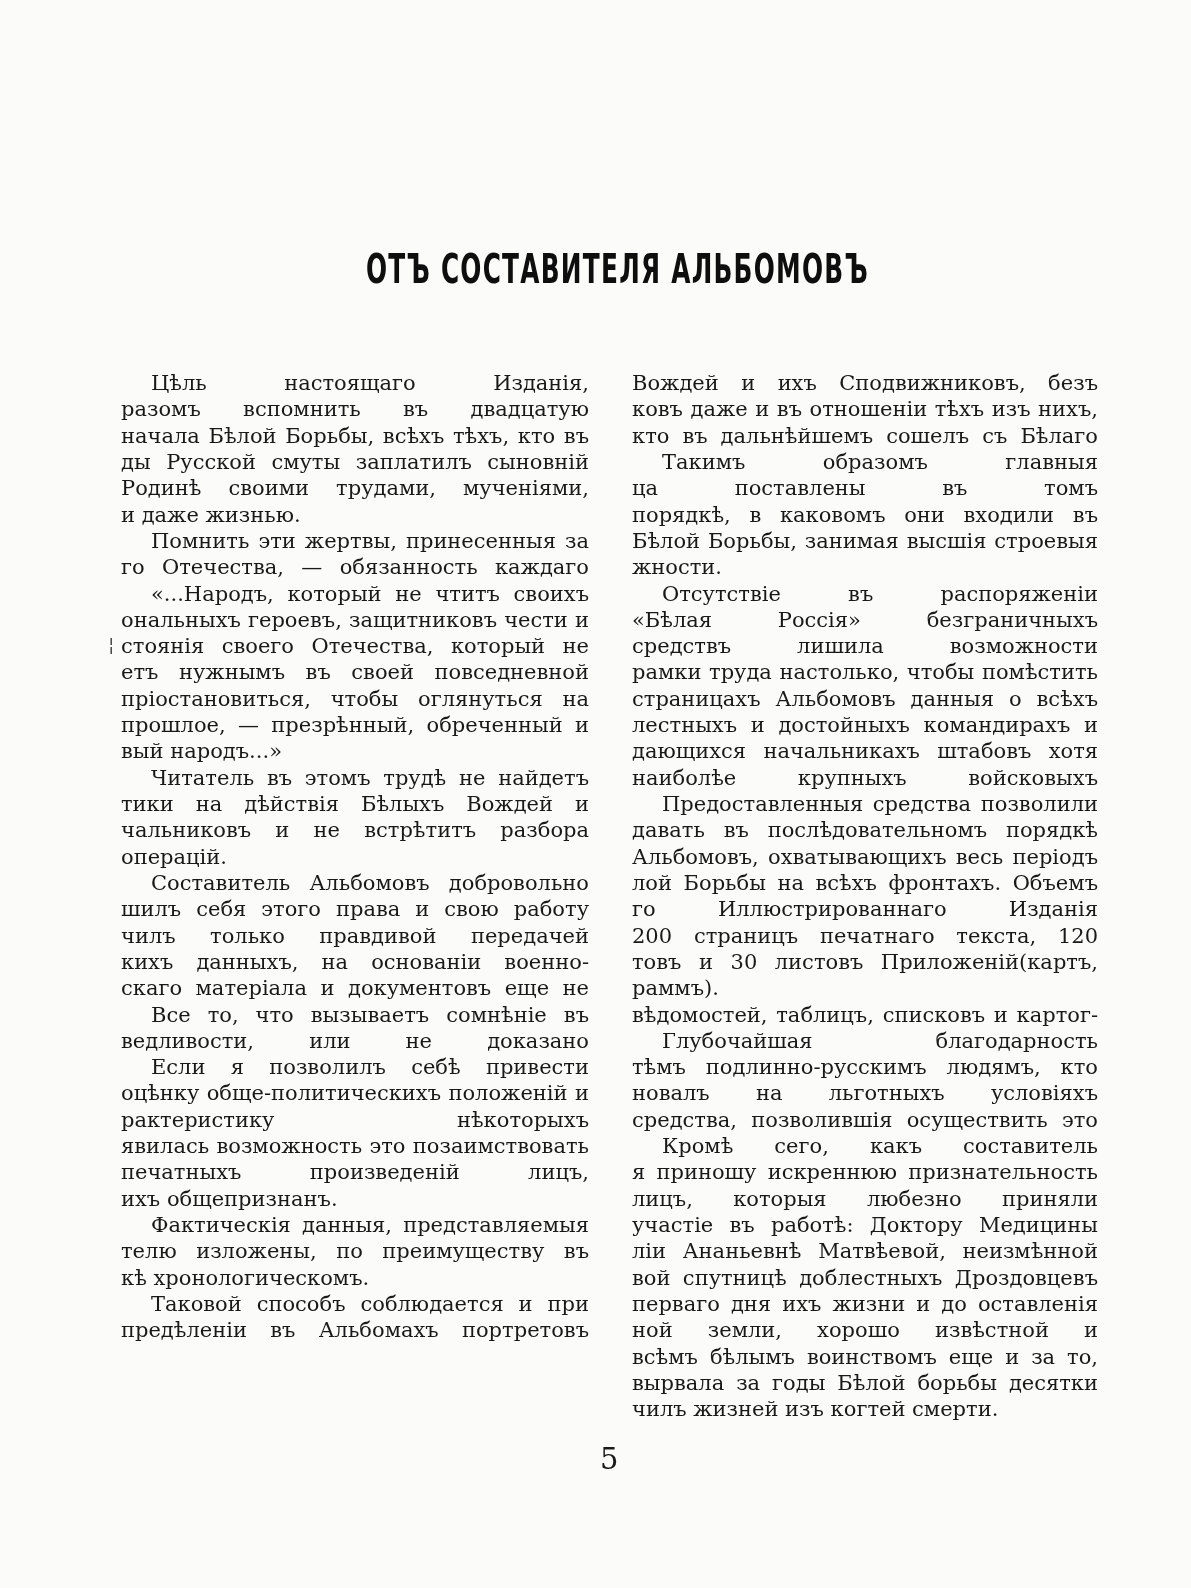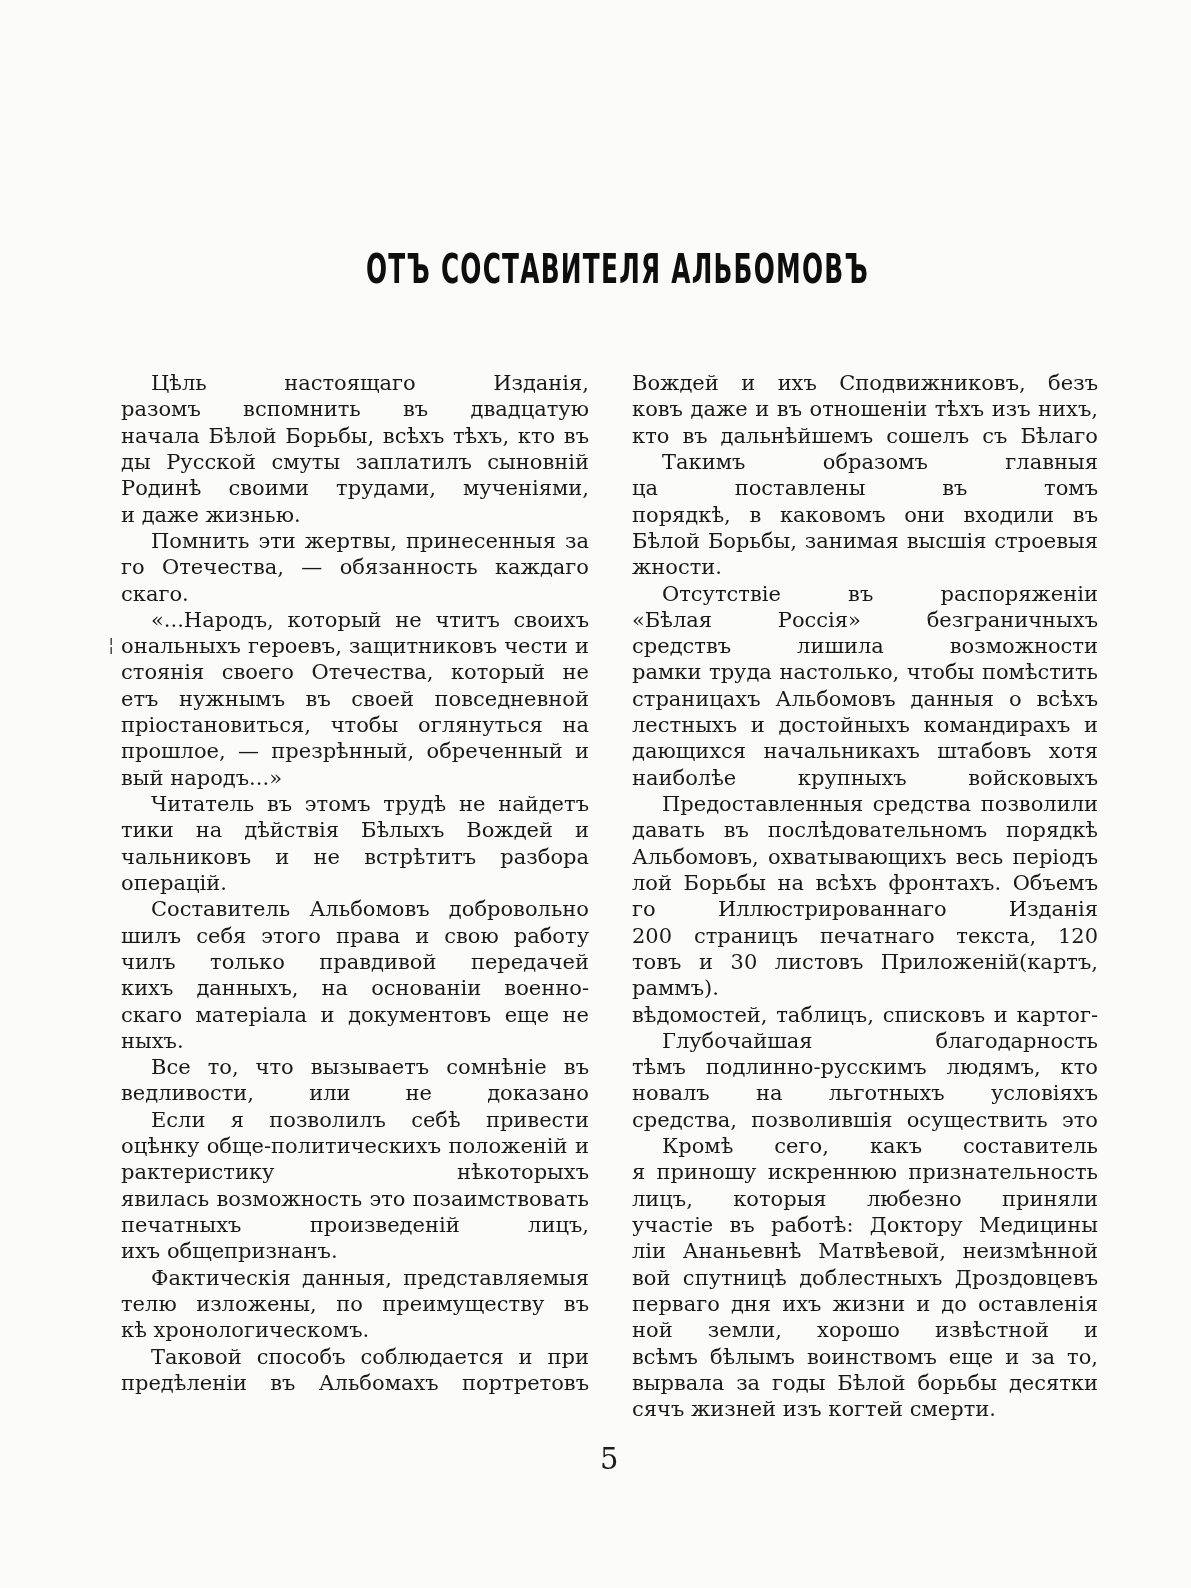--- a/index.html
+++ b/index.html
@@ -70,21 +70,20 @@
         <div class="line indent">Цѣль настоящаго Изданія, достойнымъ об-</div>
         <div class="line">разомъ вспомнить въ двадцатую годовщину</div>
         <div class="line">начала Бѣлой Борьбы, всѣхъ тѣхъ, кто въ го-</div>
         <div class="line">ды Русской смуты заплатилъ сыновній долгъ</div>
         <div class="line">Родинѣ своими трудами, мученіями, кровью</div>
         <div class="line last">и даже жизнью.</div>
       </div>
       <div class="para">
         <div class="line indent">Помнить эти жертвы, принесенныя за бла-</div>
         <div class="line">го Отечества, — обязанность каждаго рус-</div>
-        <div class="line last">скаго.</div>
       </div>
       <div class="para">
         <div class="line indent">«...Народъ, который не чтитъ своихъ наці-</div>
         <div class="line">ональныхъ героевъ, защитниковъ чести и до-</div>
         <div class="line">стоянія своего Отечества, который не счита-</div>
         <div class="line">етъ нужнымъ въ своей повседневной жизни</div>
         <div class="line">пріостановиться, чтобы оглянуться на свое</div>
         <div class="line">прошлое, — презрѣнный, обреченный и мерт-</div>
         <div class="line last">вый народъ...»</div>
       </div>
@@ -93,21 +92,20 @@
         <div class="line">тики на дѣйствія Бѣлыхъ Вождей и Воена-</div>
         <div class="line">чальниковъ и не встрѣтитъ разбора боевыхъ</div>
         <div class="line last">операцій.</div>
       </div>
       <div class="para">
         <div class="line indent">Составитель Альбомовъ добровольно ли-</div>
         <div class="line">шилъ себя этого права и свою работу ограни-</div>
         <div class="line">чилъ только правдивой передачей фактичес-</div>
         <div class="line">кихъ данныхъ, на основаніи военно-историче-</div>
         <div class="line">скаго матеріала и документовъ еще не издан-</div>
-        <div class="line last">ныхъ.</div>
       </div>
       <div class="para">
         <div class="line indent">Все то, что вызываетъ сомнѣніе въ спра-</div>
         <div class="line">ведливости, или не доказано документально,</div>
       </div>
       <div class="para">
         <div class="line indent">Если я позволилъ себѣ привести выводы и</div>
         <div class="line">оцѣнку обще-политическихъ положеній и ха-</div>
         <div class="line">рактеристику нѣкоторыхъ политическихъ фи-</div>
         <div class="line">явилась возможность это позаимствовать изъ</div>
@@ -168,17 +166,17 @@
         <div class="line indent">Кромѣ сего, какъ составитель Альбомовъ,</div>
         <div class="line">я приношу искреннюю признательность ряду</div>
         <div class="line">лицъ, которыя любезно приняли частичное</div>
         <div class="line">участіе въ работѣ: Доктору Медицины Ната-</div>
         <div class="line">ліи Ананьевнѣ Матвѣевой, неизмѣнной бое-</div>
         <div class="line">вой спутницѣ доблестныхъ Дроздовцевъ съ</div>
         <div class="line">перваго дня ихъ жизни и до оставленія Род-</div>
         <div class="line">ной земли, хорошо извѣстной и почитаемой</div>
         <div class="line">всѣмъ бѣлымъ воинствомъ еще и за то, что</div>
         <div class="line">вырвала за годы Бѣлой борьбы десятки ты-</div>
-        <div class="line last">сячъ жизней изъ когтей смерти.</div>
+        <div class="line last">чилъ жизней изъ когтей смерти.</div>
       </div>
     </div>
   <div class="pagenum">5</div>
 </div>
 
 </body></html>

